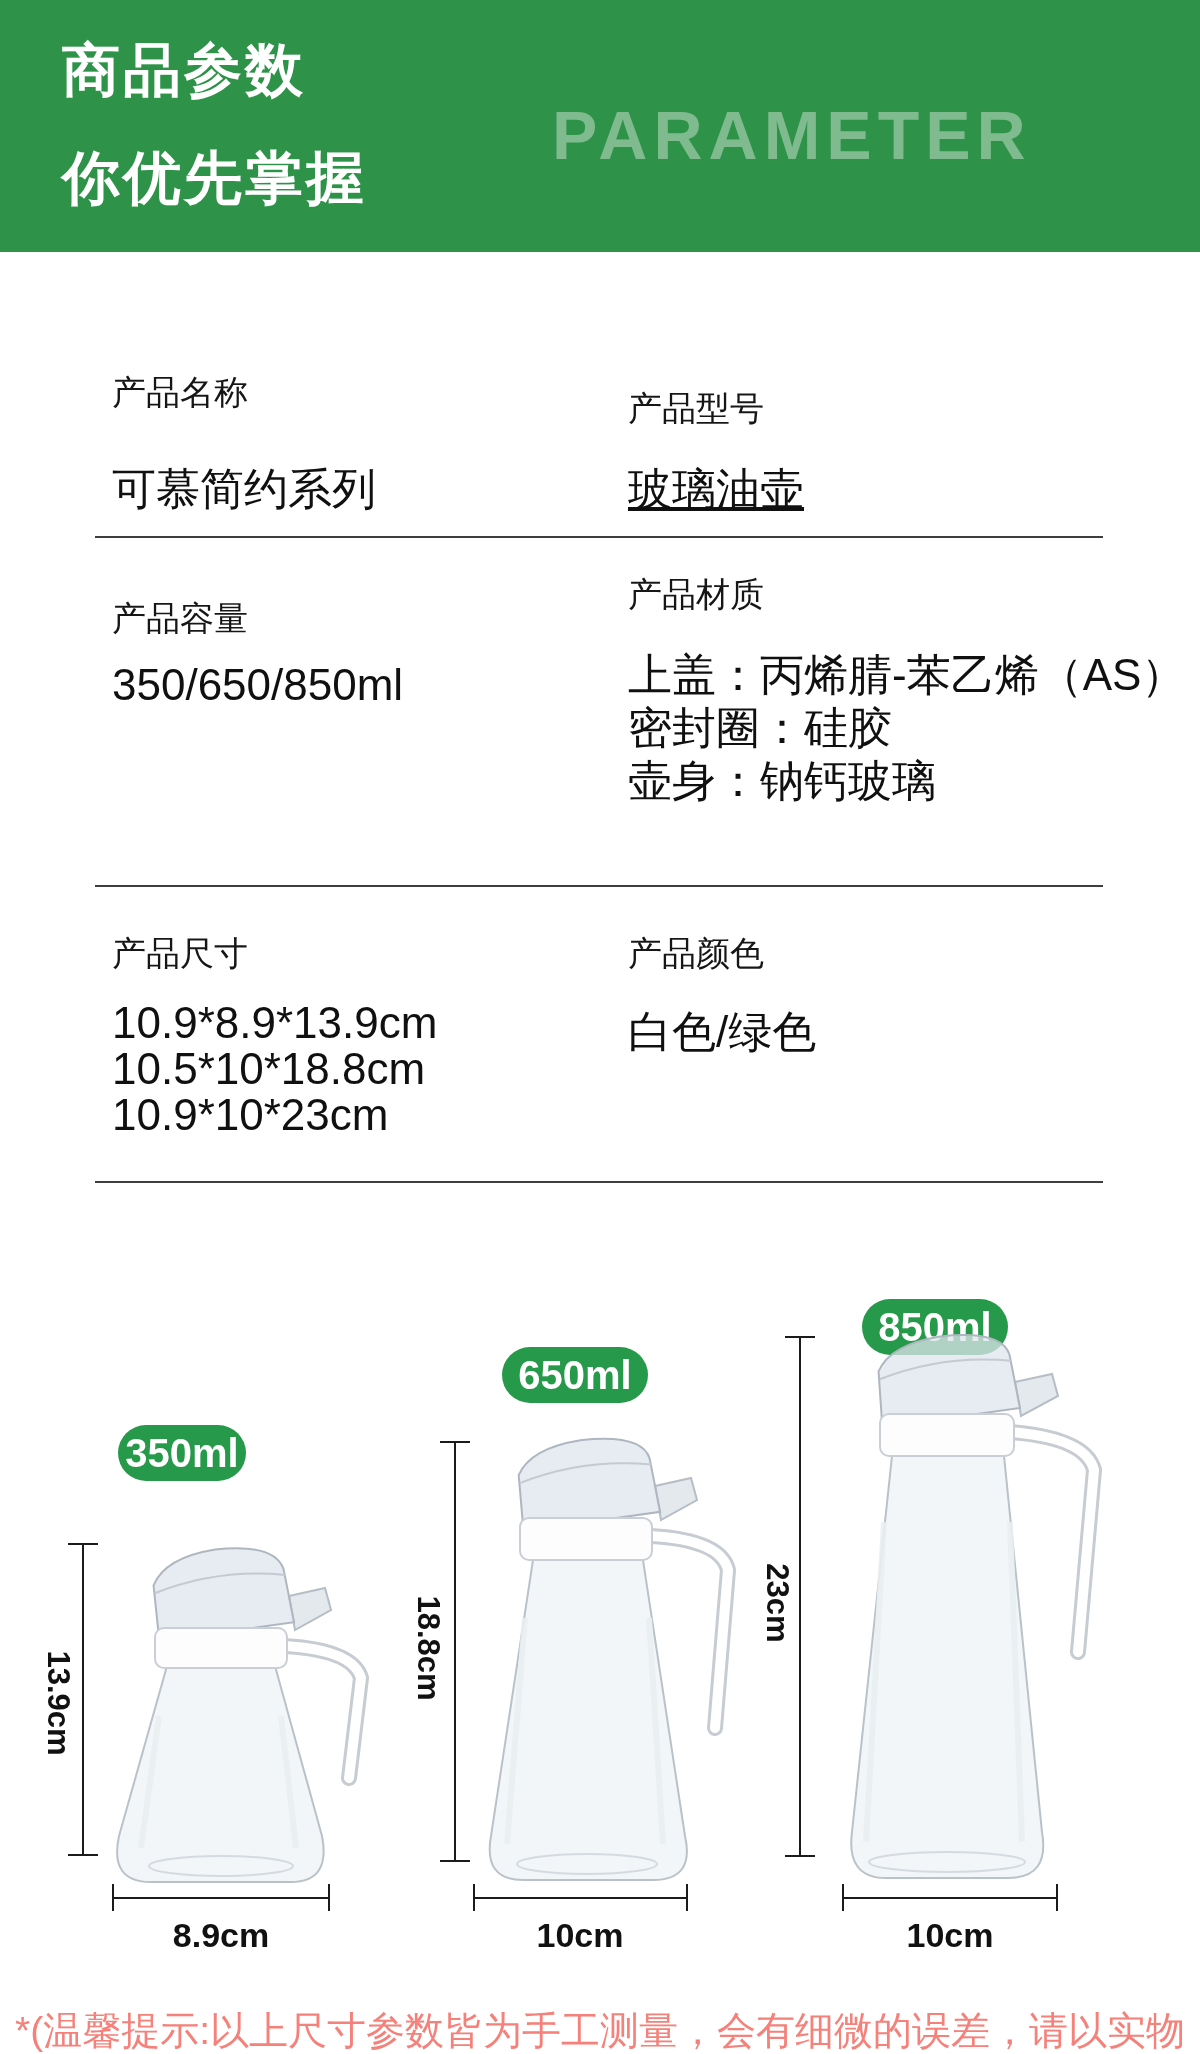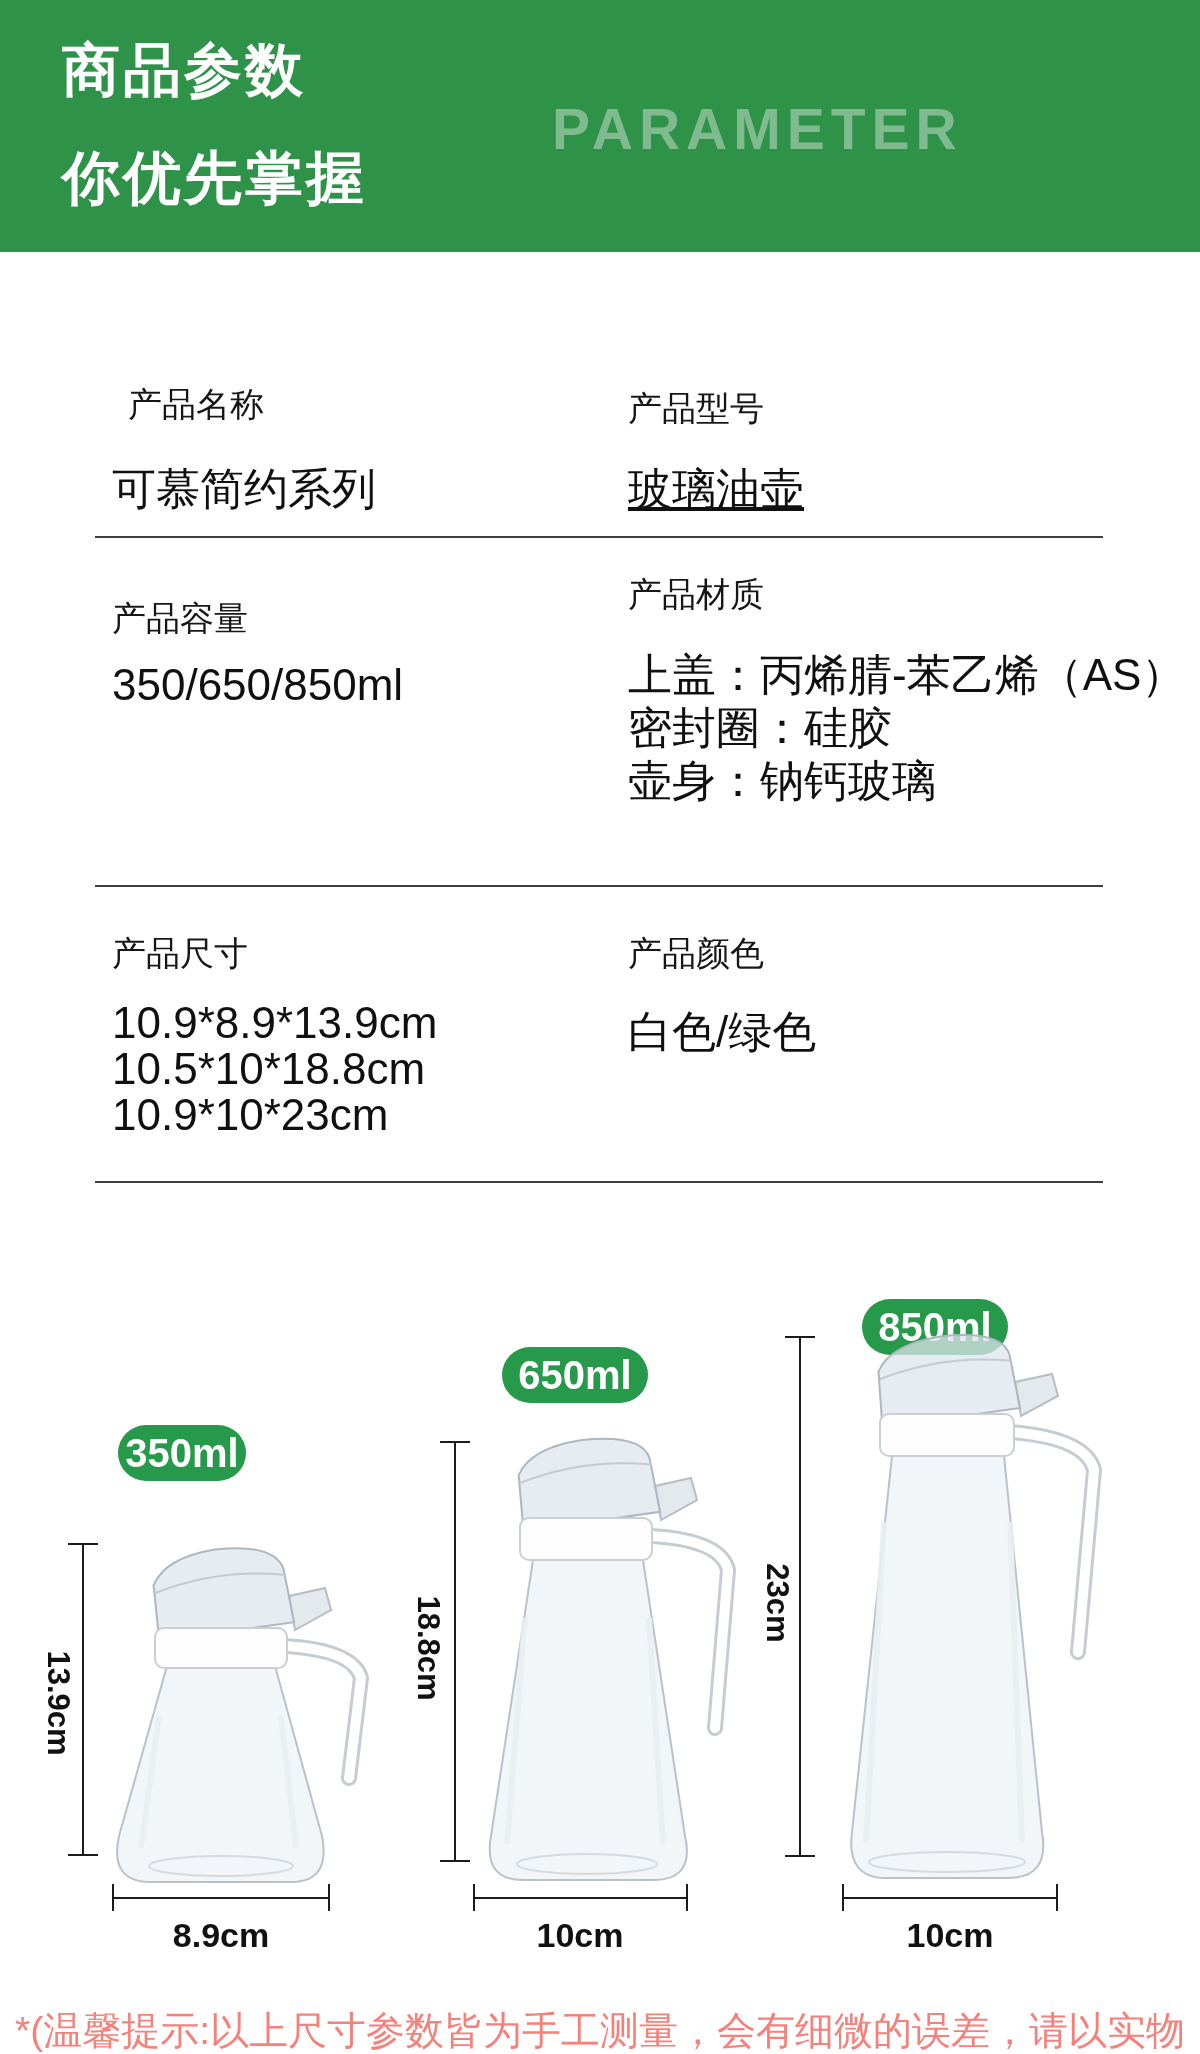--- a/index.html
+++ b/index.html
@@ -5,21 +5,21 @@
   html,body{margin:0;padding:0;background:#ffffff;}
   .page{position:relative;width:1200px;height:2054px;background:#ffffff;overflow:hidden;
         font-family:"Liberation Sans","DejaVu Sans",sans-serif;}
   .abs{position:absolute;}
 
   
   .hdr{left:0;top:0;width:1200px;height:252px;background:#2E9349;}
   .t1,.t2{color:#ffffff;font-weight:700;font-size:58px;letter-spacing:3px;white-space:nowrap;}
   .t1{left:62px;top:32px;}
   .t2{left:62px;top:140px;}
-  .wm{left:552px;top:96px;color:#7FBB8E;font-weight:700;font-size:57px;letter-spacing:6px;white-space:nowrap;}
+  .wm{left:552px;top:96px;color:#7FBB8E;font-weight:700;font-size:68px;letter-spacing:6px;white-space:nowrap;}
 
   
   .lbl{font-size:34px;color:#161616;font-weight:500;white-space:nowrap;}
   .val{font-size:44px;color:#101010;font-weight:500;white-space:nowrap;}
   .vblock4{line-height:53px;}
   .vblock3{line-height:46px;}
   .colL{left:112px;}
   .colR{left:628px;}
   .divider{height:2px;background:#3E3E3E;left:95px;width:1008px;}
 
@@ -51,21 +51,21 @@
 <body>
 
 <div class="page">
 
   <div class="abs hdr">
     <div class="abs t1">商品参数</div>
     <div class="abs t2">你优先掌握</div>
     <div class="abs wm">PARAMETER</div>
   </div>
 
-  <div class="abs lbl colL" style="top:382px;margin-left:16px;">产品名称</div>
+  <div class="abs lbl colL" style="top:370px;">产品名称</div>
   <div class="abs lbl colR" style="top:386px;">产品型号</div>
   <div class="abs val colL" style="top:460px;">可慕简约系列</div>
   <div class="abs val colR" style="top:460px;text-decoration:underline;">玻璃油壶</div>
   <div class="abs divider" style="top:536px;"></div>
 
   <div class="abs lbl colL" style="top:596px;">产品容量</div>
   <div class="abs lbl colR" style="top:572px;">产品材质</div>
   <div class="abs val colL" style="top:660px;">350/650/850ml</div>
   <div class="abs colR vblock4" style="top:648px;">
     <div class="val">上盖：丙烯腈-苯乙烯（AS）</div>

